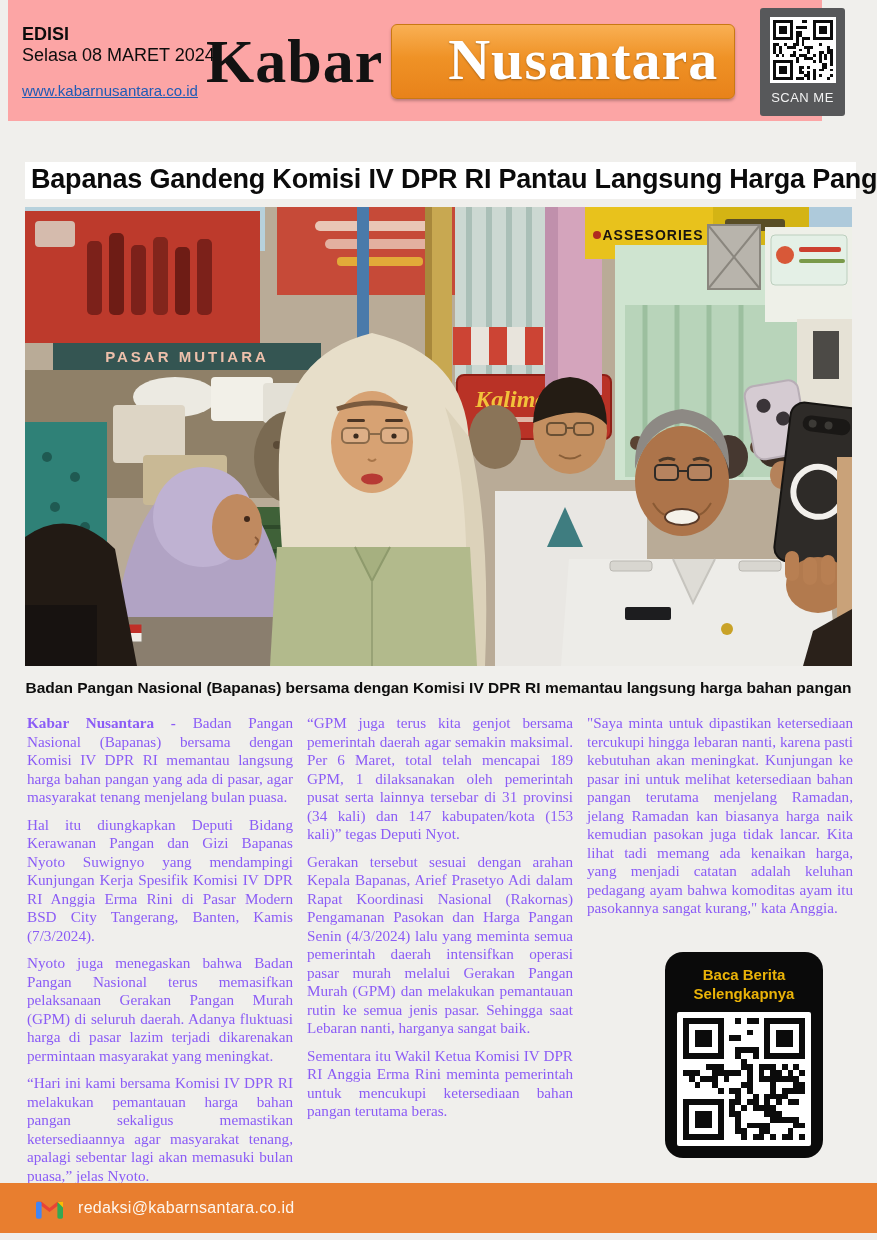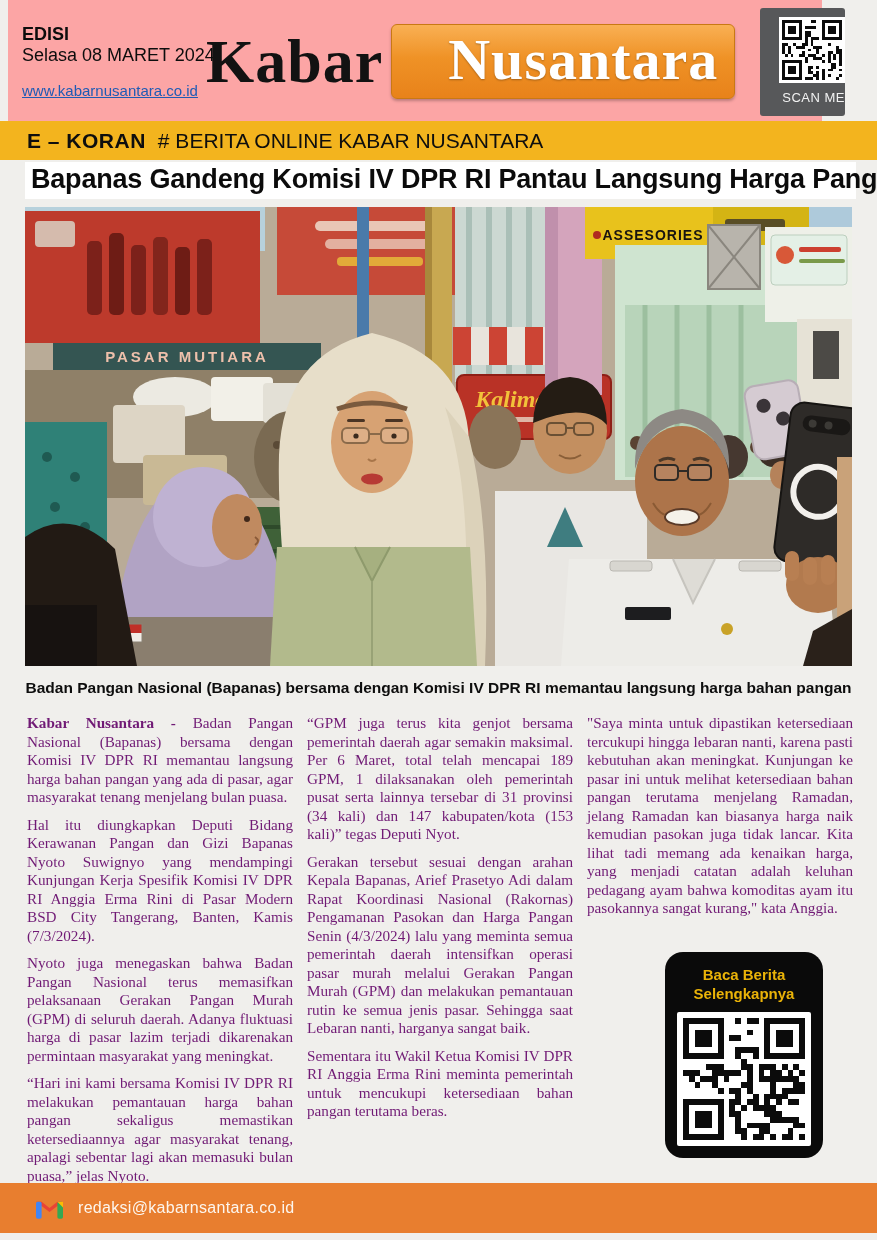--- a/index.html
+++ b/index.html
@@ -13,41 +13,41 @@
   .site{display:inline-block;margin-top:16px;color:#1f5bb5;font-size:15px;
         text-decoration:underline;cursor:pointer;}
   .masthead{position:absolute;left:198px;top:24px;display:flex;align-items:center;}
   .kabar{font-family:"Liberation Serif",serif;font-weight:bold;font-size:62px;color:#121212;
          letter-spacing:1px;margin-right:8px;}
   .nus-box{background:linear-gradient(#f9b054,#ef9226 45%,#e8821a);border:1px solid #c97913;
            border-radius:6px;padding:1px 16px 5px 16px;box-shadow:0 2px 3px rgba(0,0,0,.25);}
   .nus-box span{font-family:"Liberation Serif",serif;font-weight:bold;font-size:58px;color:#fff;
            text-shadow:0 1px 2px rgba(0,0,0,.3);letter-spacing:1px;margin-left:40px;}
   .scanbox{position:absolute;left:752px;top:8px;width:85px;height:108px;background:#57585a;
-           border-radius:3px;display:flex;flex-direction:column;align-items:flex-end;padding-top:9px;box-sizing:border-box;}
+           border-radius:3px;display:flex;flex-direction:column;align-items:center;padding-top:9px;box-sizing:border-box;}
   .scanbox .qrpanel{width:66px;height:66px;background:#fff;padding:3px;box-sizing:border-box;}
   .scanbox .lbl{color:#f2f2f2;font-size:13px;margin-top:7px;letter-spacing:.5px;}
   
   .banner{position:absolute;left:0;top:121px;width:877px;height:39px;background:#f3b41e;
           display:flex;align-items:center;padding-left:27px;box-sizing:border-box;font-size:21px;color:#0e0e0e;}
   .banner b{letter-spacing:.5px;margin-right:12px;}
   
   .headline{position:absolute;left:25px;top:162px;width:831px;background:#fff;
             font-weight:bold;font-size:27px;color:#0b0b0b;padding:2px 6px 4px 6px;box-sizing:border-box;
             letter-spacing:-.2px;white-space:nowrap;}
   
   .photo{position:absolute;left:25px;top:207px;width:827px;height:459px;overflow:hidden;background:#b9ab97;}
   .photo svg{display:block;width:827px;height:459px;}
   .caption{position:absolute;left:0;top:679px;width:877px;text-align:center;
            font-weight:bold;font-size:15.5px;color:#0d0d0d;}
   
   .article{position:absolute;left:27px;top:714px;width:826px;display:flex;gap:14px;}
   .col{flex:1;min-width:0;}
   .col p{font-family:"Liberation Serif",serif;font-size:15.2px;line-height:18.5px;
-         color:#701a75;text-align:justify;margin:0 0 9px 0;}
+         color:#8b5cf6;text-align:justify;margin:0 0 9px 0;}
   .col p b{font-family:"Liberation Serif",serif;}
   
   .qr-card{width:158px;margin-top:34px;margin-left:78px;background:#0a0a0a;border-radius:18px;
            padding:13px 0 12px 0;text-align:center;}
   .qr-card .t{color:#eab308;font-weight:bold;font-size:15px;line-height:19px;}
   .qr-card .qrpanel{width:134px;height:134px;background:#fff;margin:9px auto 0 auto;padding:6px;box-sizing:border-box;border-radius:2px;}
   
   .footer{position:absolute;left:0;top:1183px;width:877px;height:50px;background:#e87e2f;
           display:flex;align-items:center;padding-left:36px;box-sizing:border-box;gap:15px;}
   .footer .email{color:#fdf6ee;font-size:16px;letter-spacing:.3px;}
@@ -267,24 +267,20 @@
             <rect x="10" y="20" width="1" height="1" fill="#0b0b0b"></rect>
             <rect x="12" y="20" width="1" height="1" fill="#0b0b0b"></rect>
             <rect x="14" y="20" width="1" height="1" fill="#0b0b0b"></rect>
             <rect x="19" y="20" width="1" height="1" fill="#0b0b0b"></rect>
           </svg>
       </div>
       <div class="lbl">SCAN ME</div>
     </div>
   </div>
 
-  <div class="banner">
-    <b>E – KORAN</b>
-    <span># BERITA ONLINE KABAR NUSANTARA</span>
-  </div>
 
   <div class="headline">Bapanas Gandeng Komisi IV DPR RI Pantau Langsung Harga Pangan</div>
 
   <div class="photo">
     <svg viewBox="0 0 827 459" preserveAspectRatio="none">
 
       <rect x="0" y="0" width="827" height="459" fill="#b9ab97"></rect>
       <rect x="0" y="0" width="240" height="44" fill="#b7d1dc"></rect>
       <rect x="780" y="0" width="47" height="60" fill="#aecadb"></rect>
 

